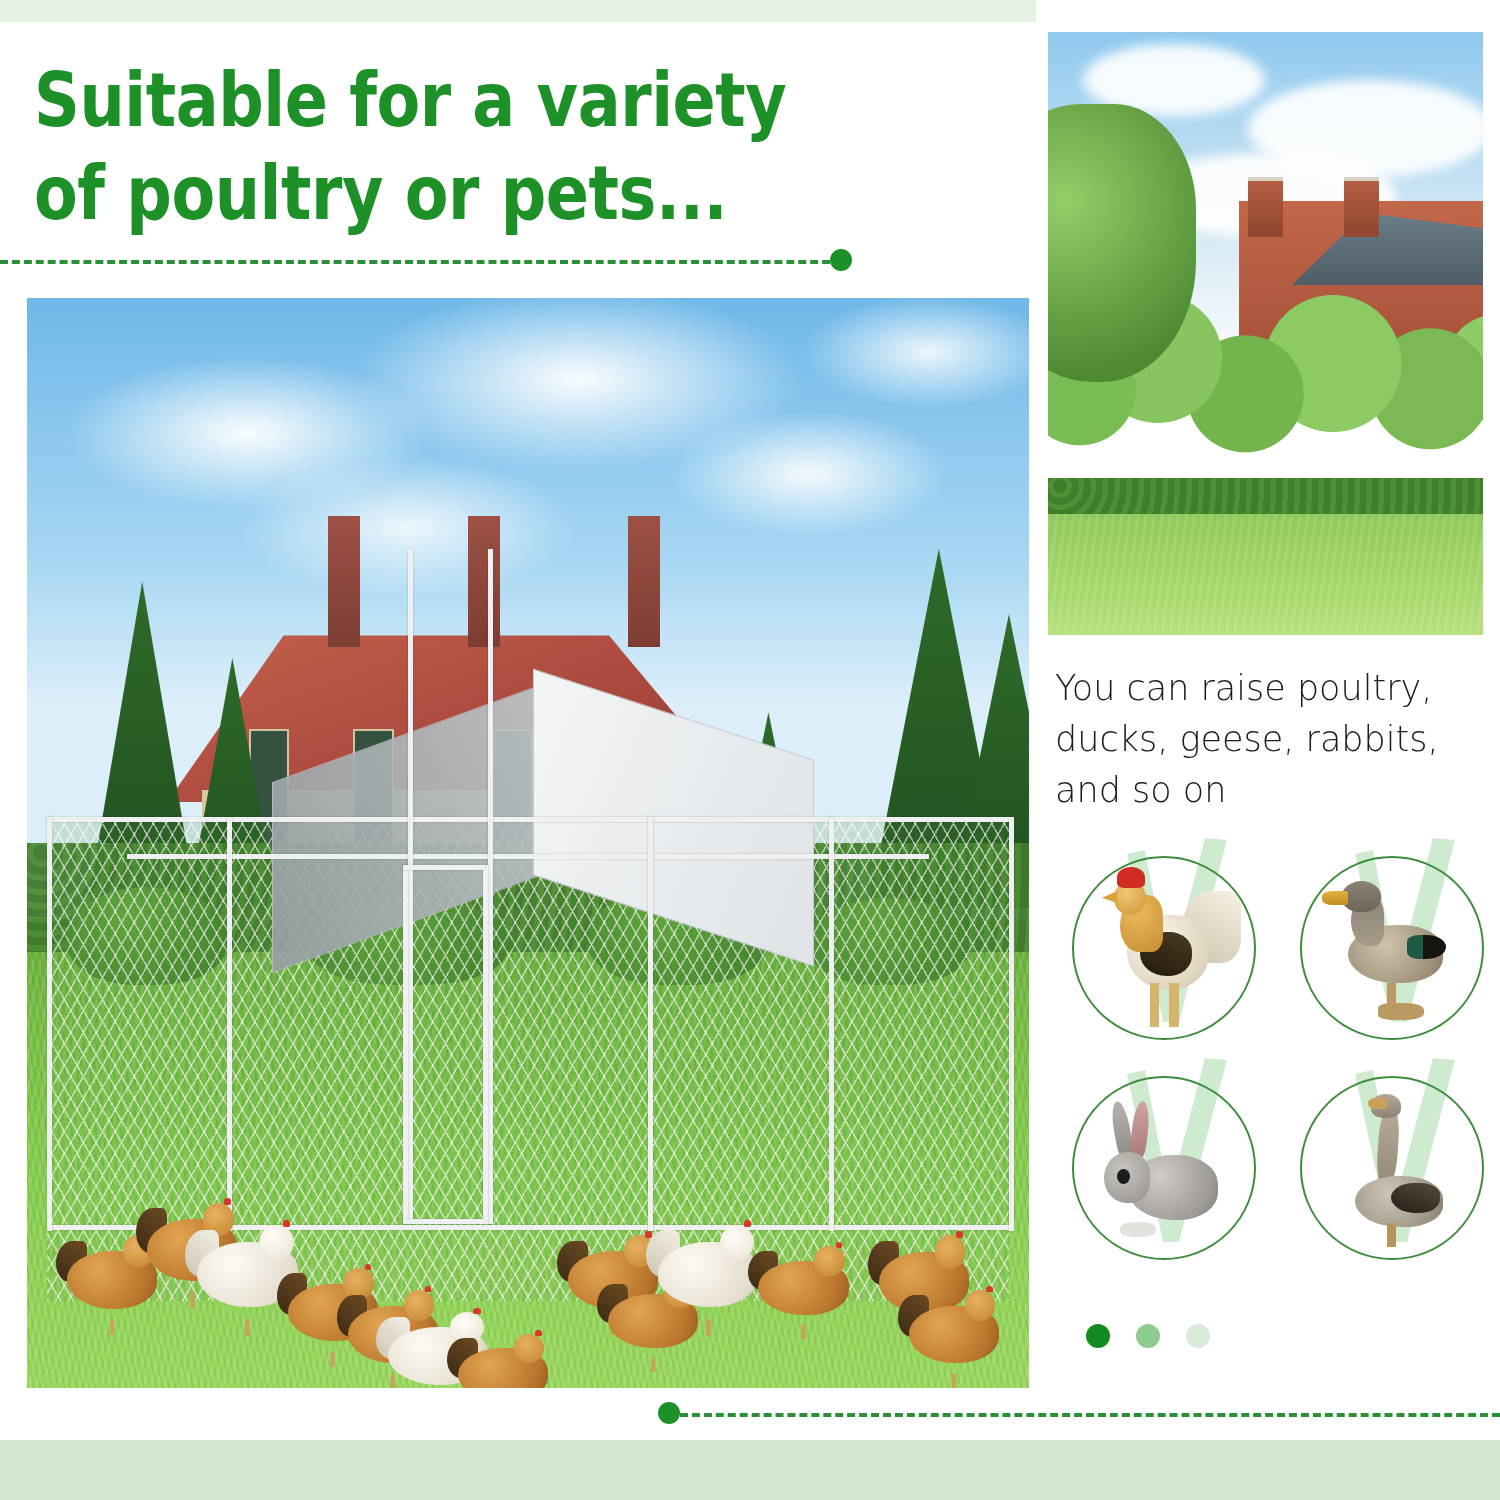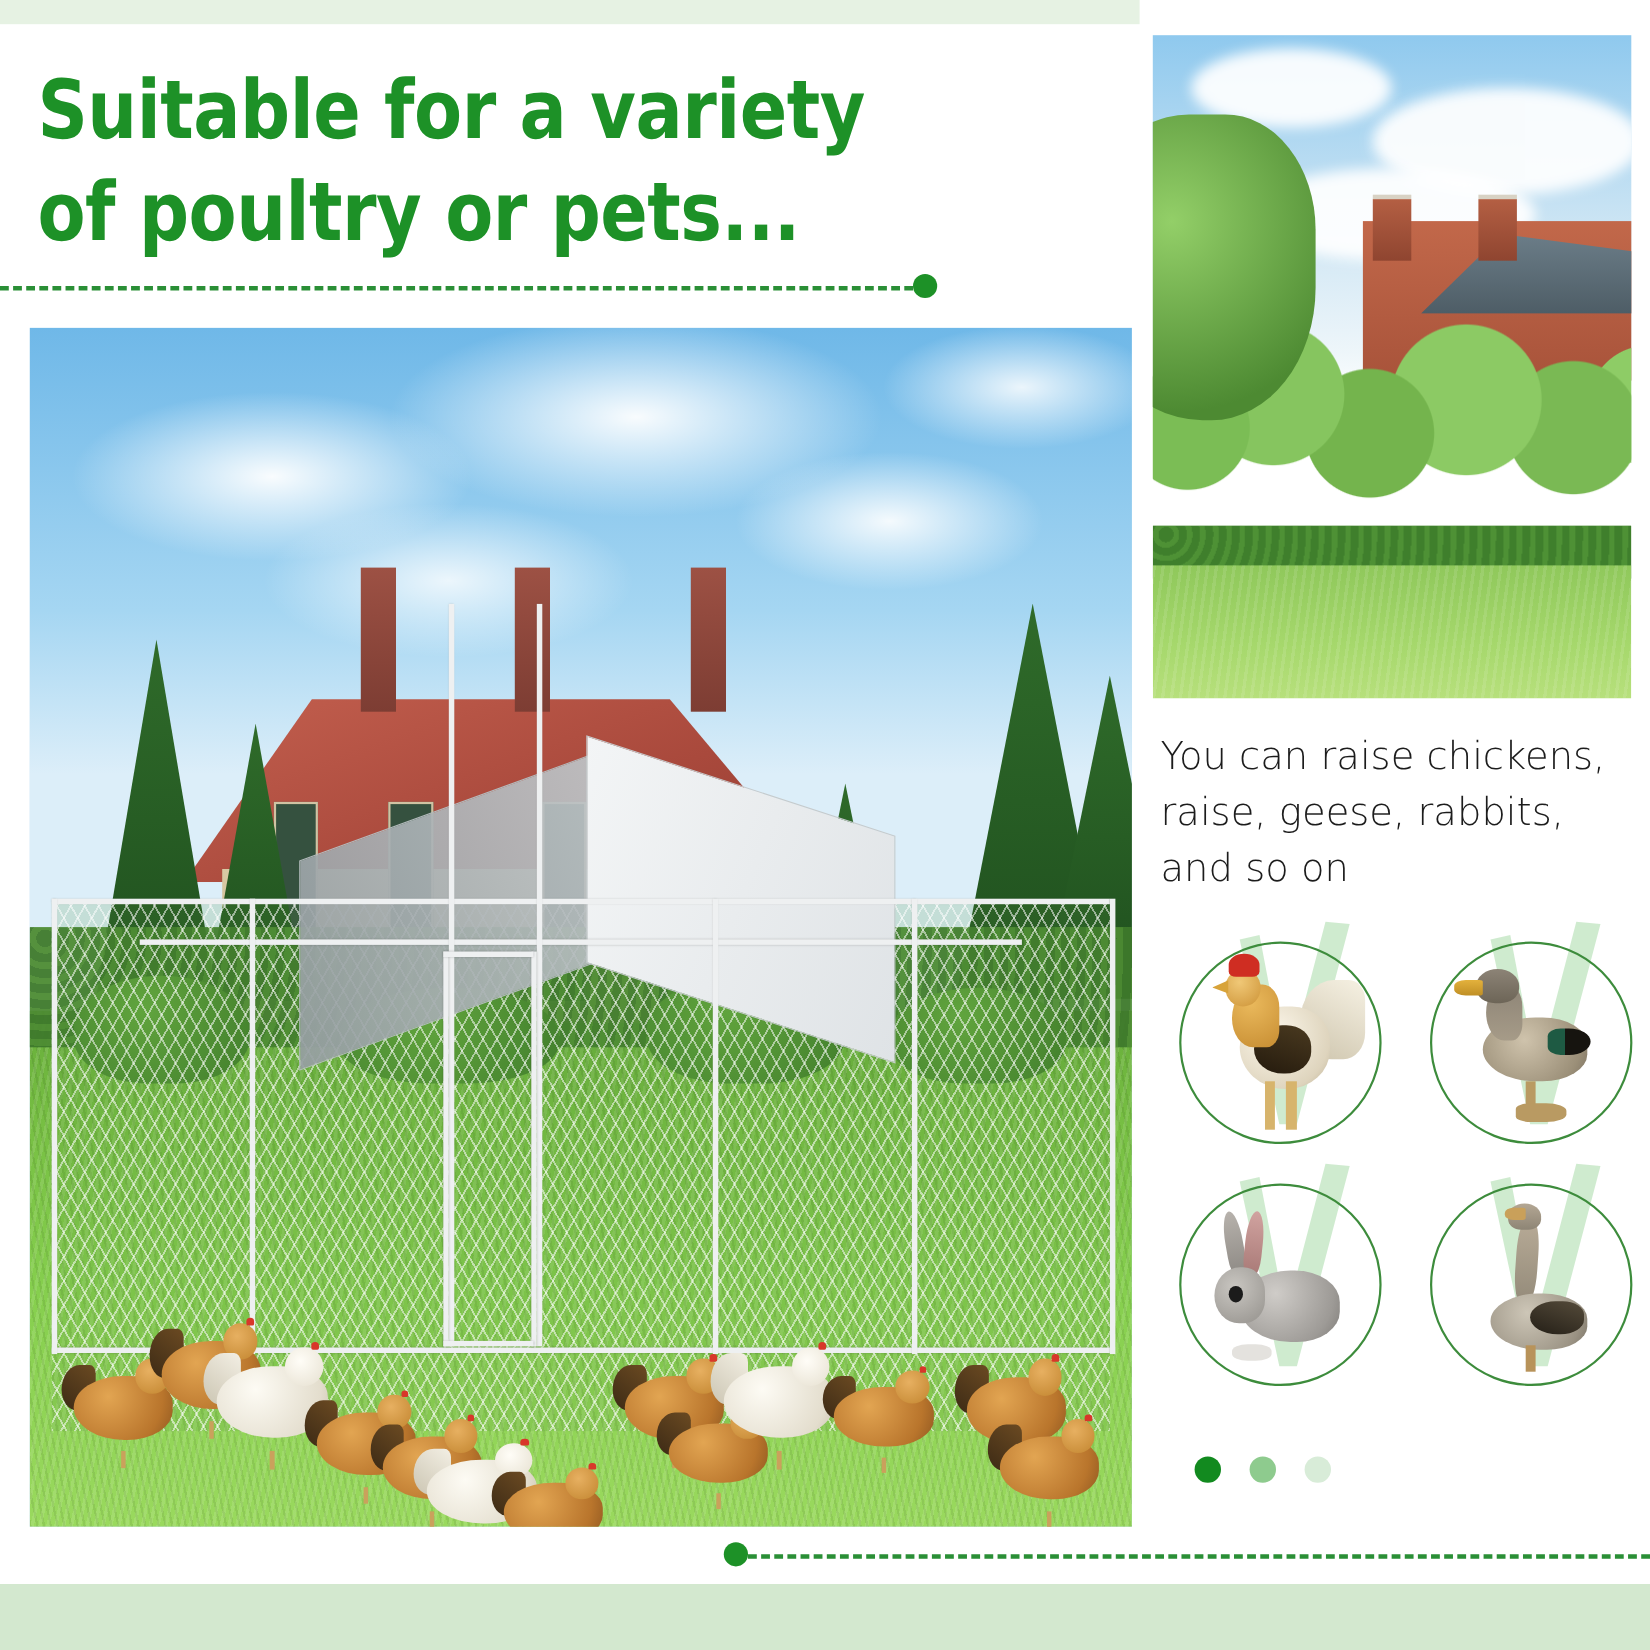--- a/index.html
+++ b/index.html
@@ -512,21 +512,21 @@
   <div class="brickhouse"></div>
   <div class="greyroof"></div>
   <div class="chim" style="left:46%"></div>
   <div class="chim" style="left:68%"></div>
   <div class="trees"></div>
   <div class="bigtree"></div>
   <div class="hedgerow"></div>
   <div class="grass"></div>
 </div>
 
-<div class="subcopy">You can raise chickens, raise, geese, rabbits, and so on</div>
+<div class="subcopy">You can raise poultry, ducks, geese, rabbits, and so on</div>
 
 <div class="icon-grid">
 
   <div class="icon-cell c0">
     <svg class="check-brush" viewBox="0 0 120 210">
       <path d="M8 18 L44 186 L60 186 L108 4 L86 2 L50 140 L26 14 Z" fill="#8fd08f"></path>
     </svg>
     <div class="icon-ring"></div>
     <div class="animal rooster">
       <div class="tail" style="position:absolute;left:60%;top:16%;width:36%;height:42%;border-radius:62% 30% 40% 58%;background:linear-gradient(210deg,#f6f1e3,#cdc4ac);"></div>

